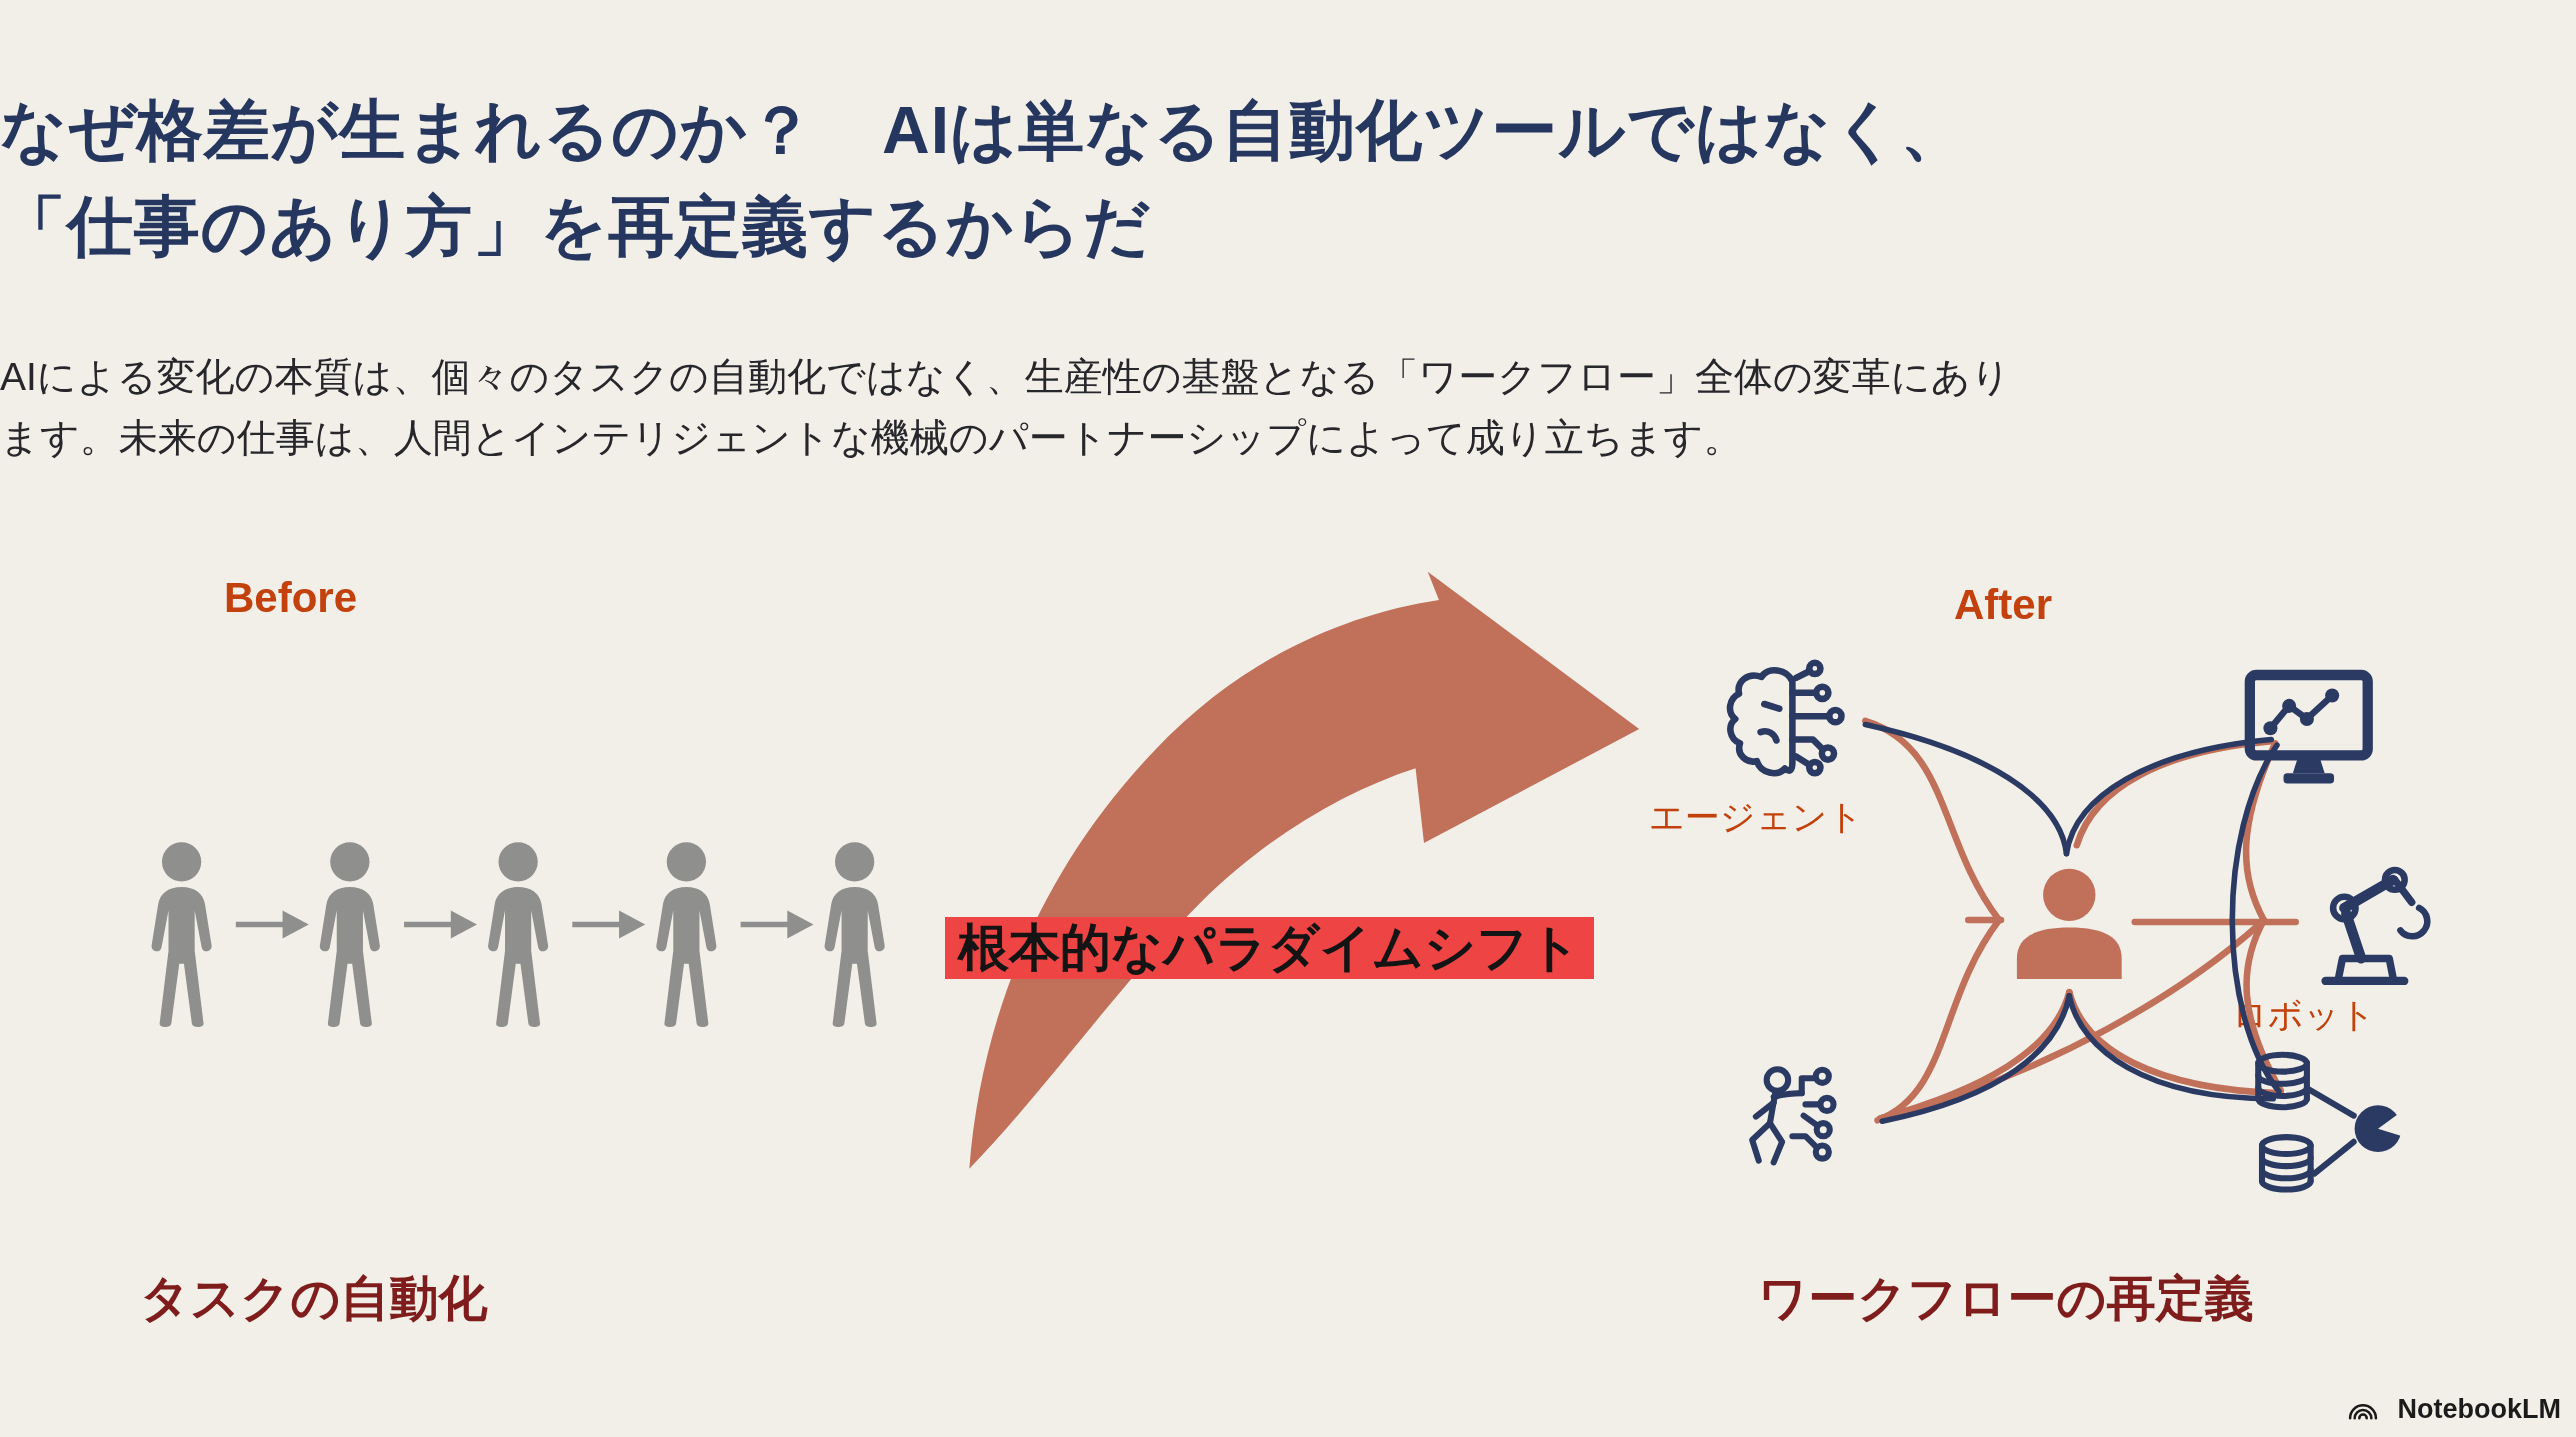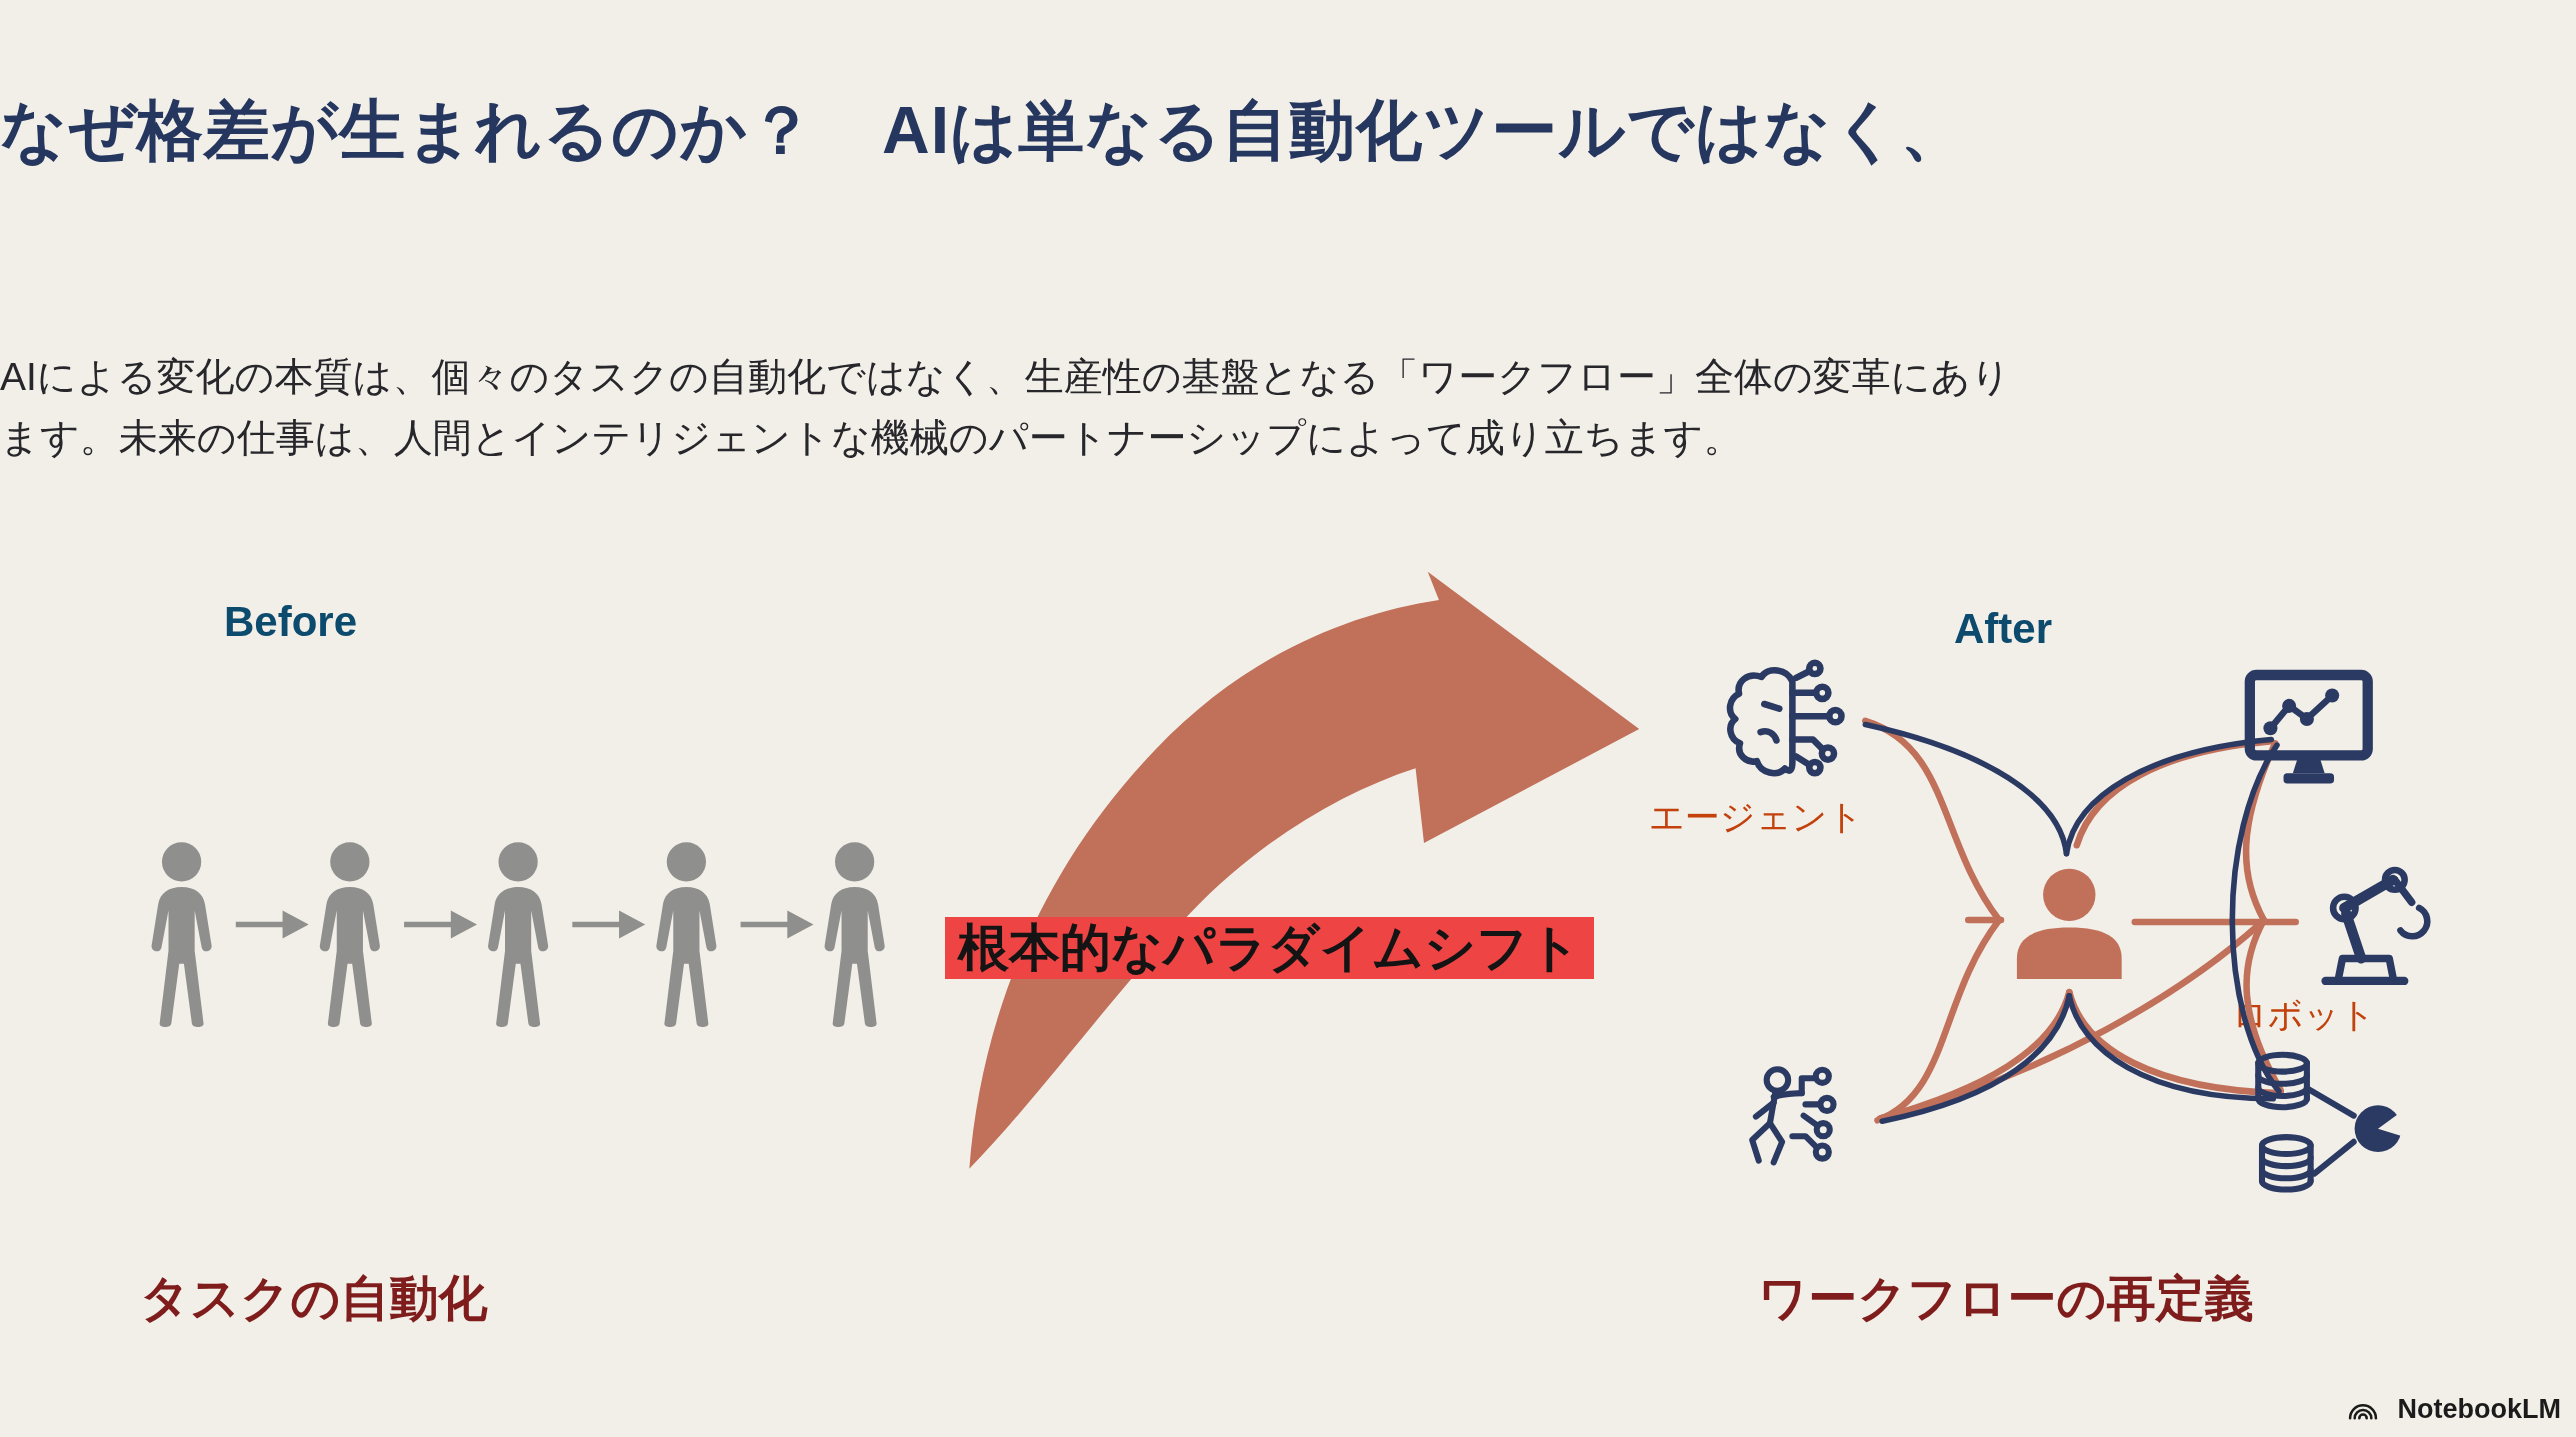--- a/index.html
+++ b/index.html
@@ -15,21 +15,21 @@
     top:82px;left:0;width:2576px;
     font-size:66px;font-weight:700;line-height:96px;
     letter-spacing:0.9px;
   }
   #subtitle{
     top:346px;left:0;width:2148px;
     font-size:39px;font-weight:500;line-height:61px;
     color:#26262b;
   }
   .stage-label{
-    font-size:42px;font-weight:600;color:#0c4a6e;line-height:1.2;margin-top:24px;
+    font-size:42px;font-weight:600;color:#c2410c;line-height:1.2;
   }
   #before-label{top:573px;left:224px;width:234px;}
   #after-label{top:580px;left:1954px;width:234px;}
   #transition-label{
     top:917px;left:945px;width:678px;
     font-size:51px;font-weight:700;color:#141414;line-height:1.15;
   }
   #transition-label span{background:#ef4444;padding:1.9px 13px;display:inline-block;}
   .caption{
     font-size:49px;font-weight:700;color:#7f1d1d;line-height:1.2;
@@ -45,20 +45,21 @@
     font-size:27px;font-weight:600;color:#1b1b1b;
   }
   svg{display:block;}
   .z1{z-index:1;} .z2{z-index:2;}
 </style>
 </head>
 <body>
 
 <div id="title" class="abs center" style="color:#26375f;">
   <div>なぜ格差が生まれるのか？　AIは単なる自動化ツールではなく、</div>
+  <div>「仕事のあり方」を再定義するからだ</div>
 </div>
 
 <div id="subtitle" class="abs center">
   <div>AIによる変化の本質は、個々のタスクの自動化ではなく、生産性の基盤となる「ワークフロー」全体の変革にあり</div>
   <div>ます。未来の仕事は、人間とインテリジェントな機械のパートナーシップによって成り立ちます。</div>
 </div>
 
 <div id="before-label" class="abs center stage-label">Before</div>
 <div id="after-label" class="abs center stage-label">After</div>
 

